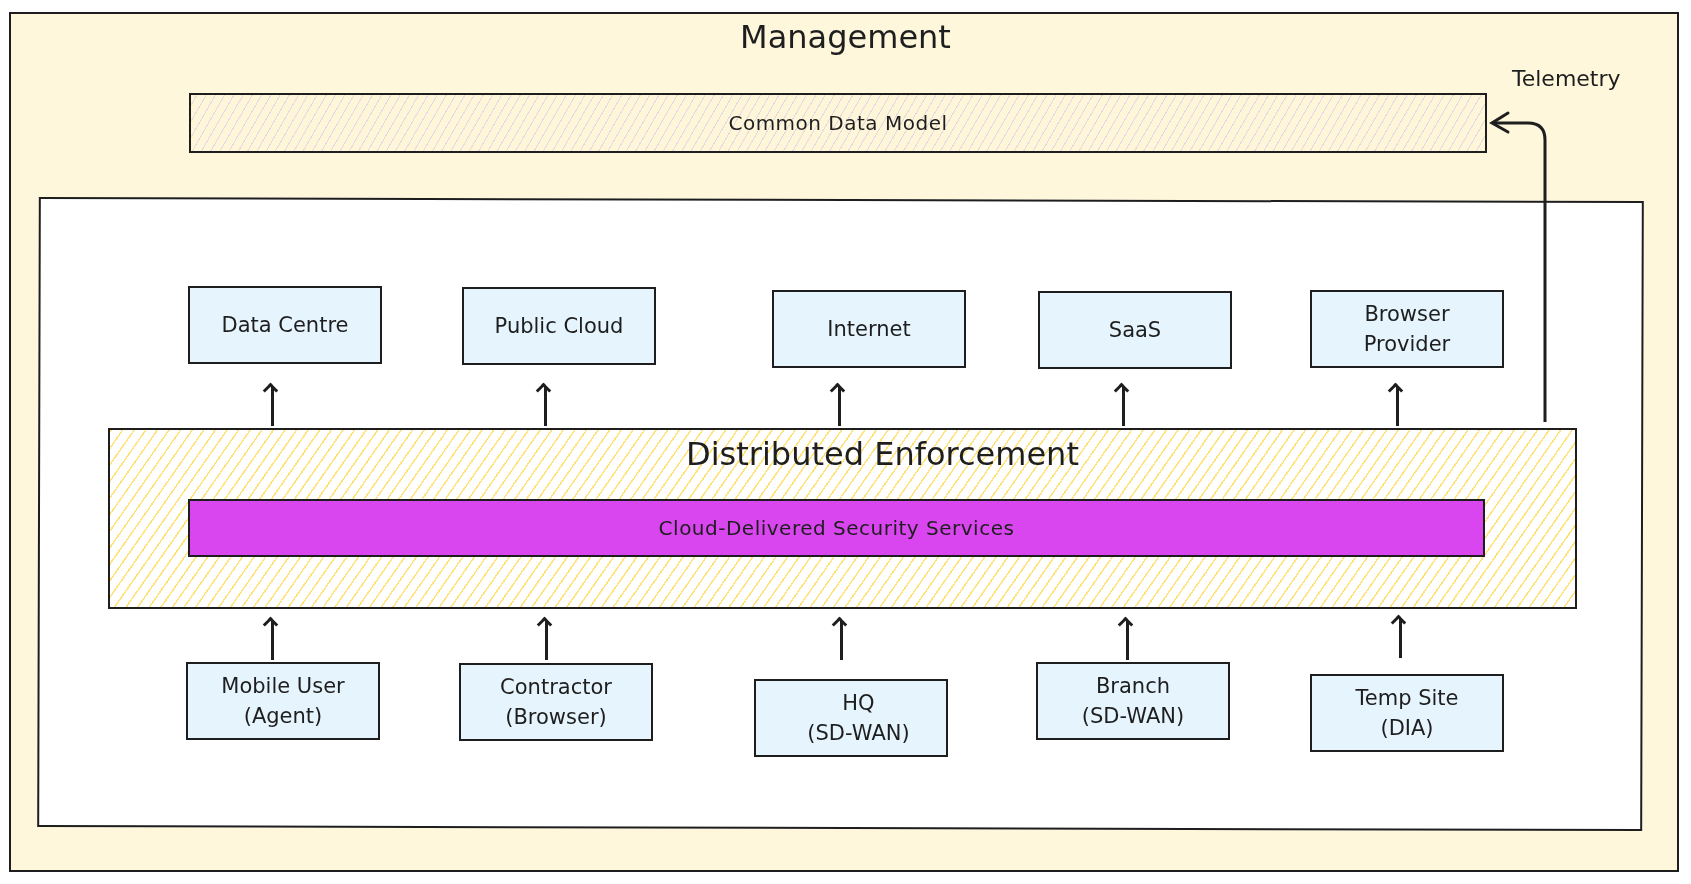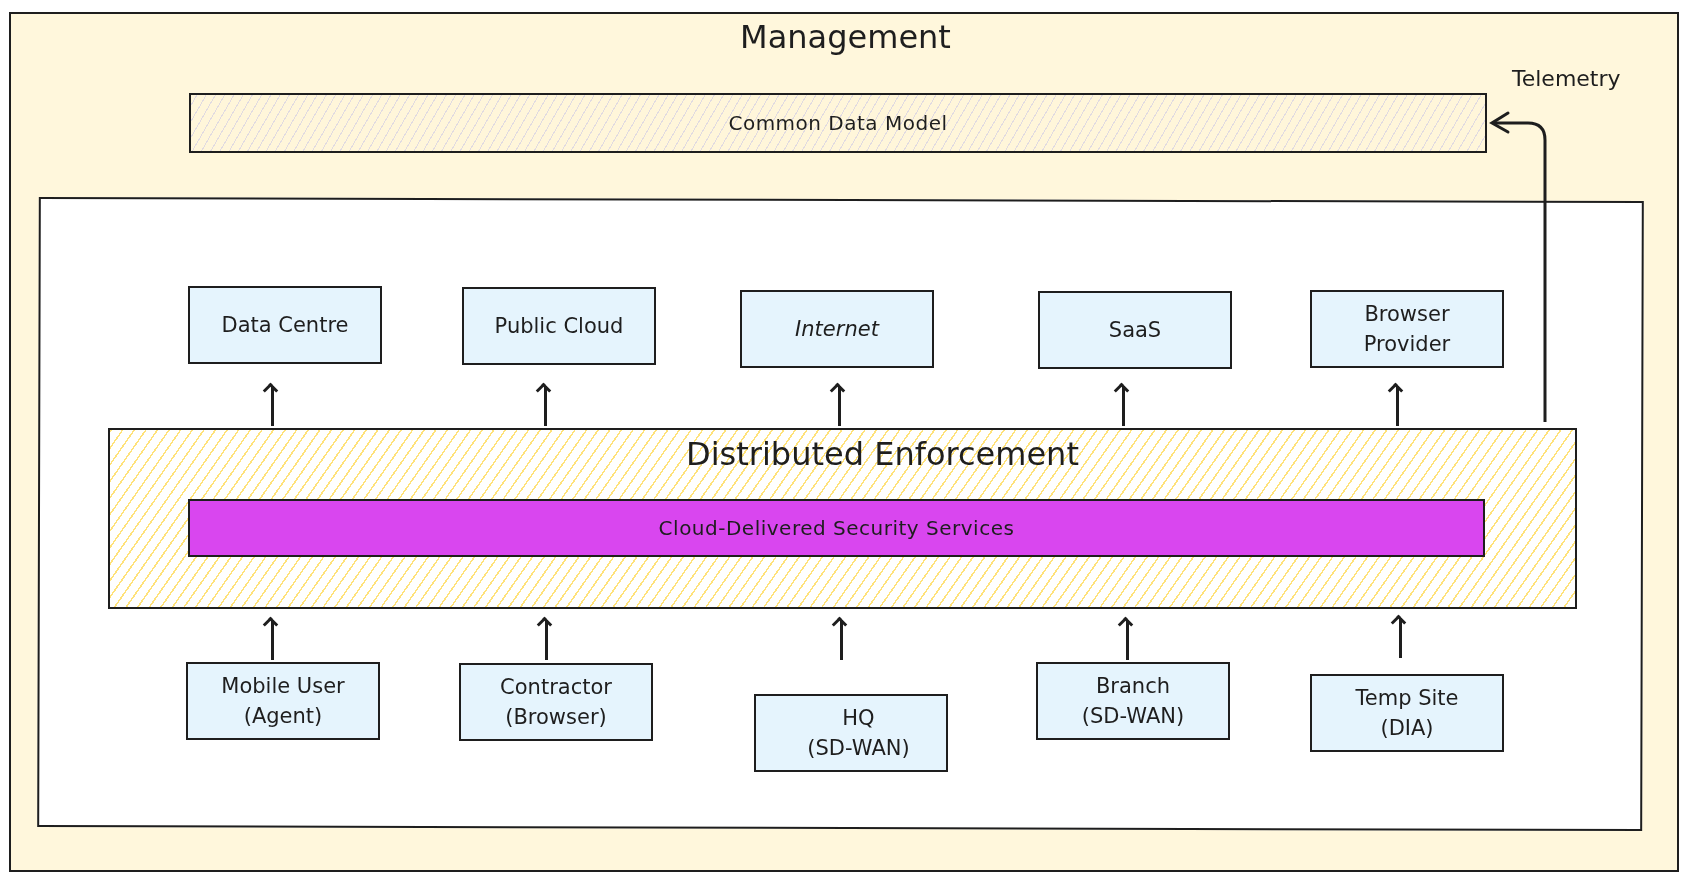--- a/index.html
+++ b/index.html
@@ -42,21 +42,21 @@
   <path d="M65 312 L65 30 Q65 13 48 13 L14 13" fill="none" stroke="#1e1e1e" stroke-width="3"></path>
   <path d="M28 3 L12 13 L28 22" fill="none" stroke="#1e1e1e" stroke-width="3" stroke-linecap="round"></path>
 </svg>
 
 <div class="abs box node" style="left:188px;top:286px;">
   <span class="label">Data Centre</span>
 </div>
 <div class="abs box node" style="left:462px;top:287px;">
   <span class="label">Public Cloud</span>
 </div>
-<div class="abs box node" style="left:740px;top:290px;font-style:italic;">
+<div class="abs box node" style="left:772px;top:290px;">
   <span class="label">Internet</span>
 </div>
 <div class="abs box node" style="left:1038px;top:291px;">
   <span class="label">SaaS</span>
 </div>
 <div class="abs box node" style="left:1310px;top:290px;">
   <span class="label">Browser
 Provider</span>
 </div>
 
@@ -80,21 +80,21 @@
 <div class="abs arrow-v" style="left:1399px;top:618px;height:40px;"></div>
 
 <div class="abs box node" style="left:186px;top:662px;">
   <span class="label">Mobile User
 (Agent)</span>
 </div>
 <div class="abs box node" style="left:459px;top:663px;">
   <span class="label">Contractor
 (Browser)</span>
 </div>
-<div class="abs box node" style="left:754px;top:694px;padding-left:15px;">
+<div class="abs box node" style="left:754px;top:679px;padding-left:15px;">
   <span class="label">HQ
 (SD-WAN)</span>
 </div>
 <div class="abs box node" style="left:1036px;top:662px;">
   <span class="label">Branch
 (SD-WAN)</span>
 </div>
 <div class="abs box node" style="left:1310px;top:630px;margin-top:44px;">
   <span class="label">Temp Site
 (DIA)</span>

